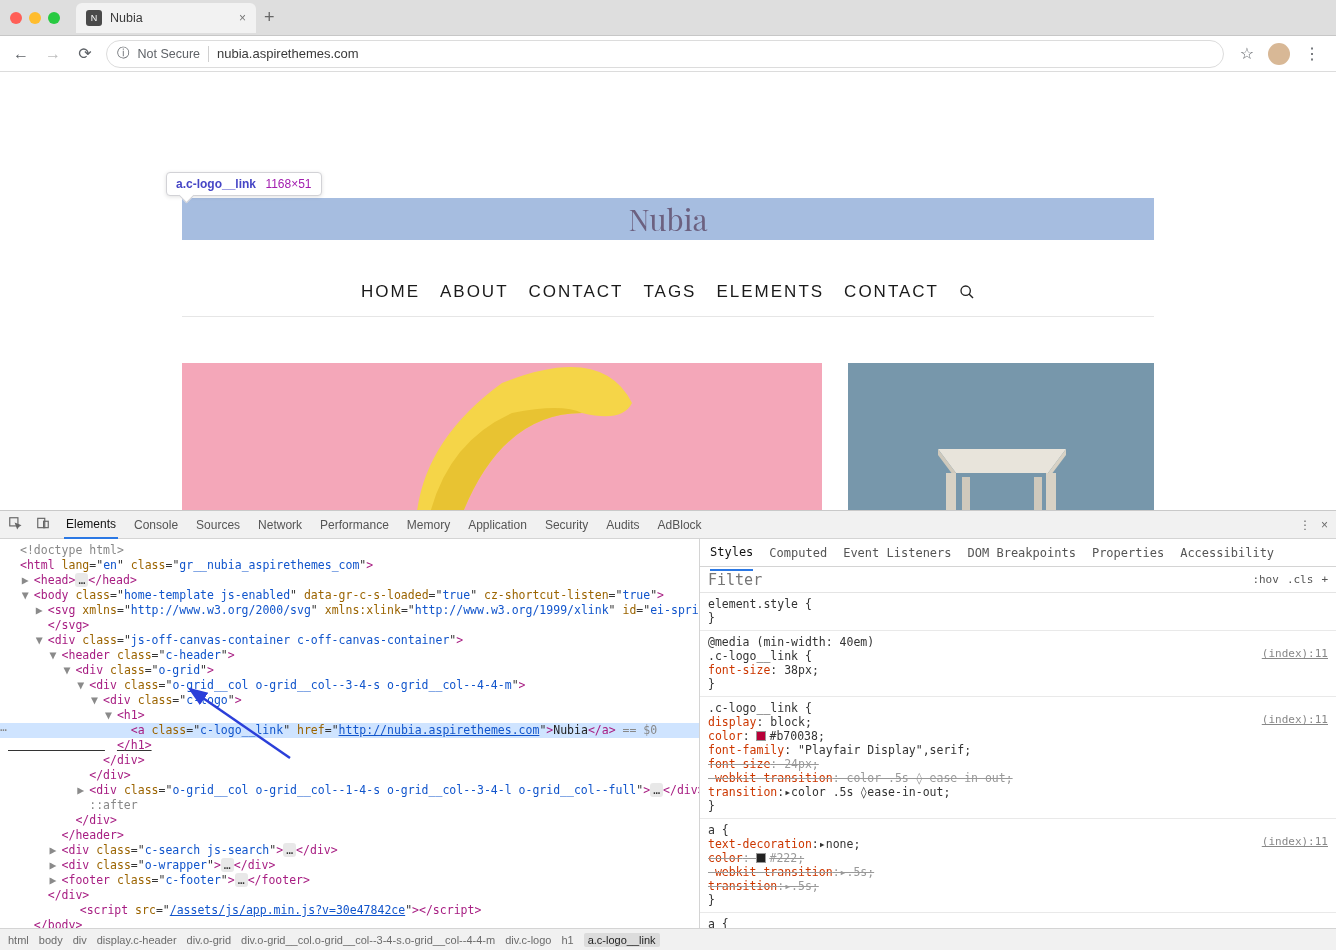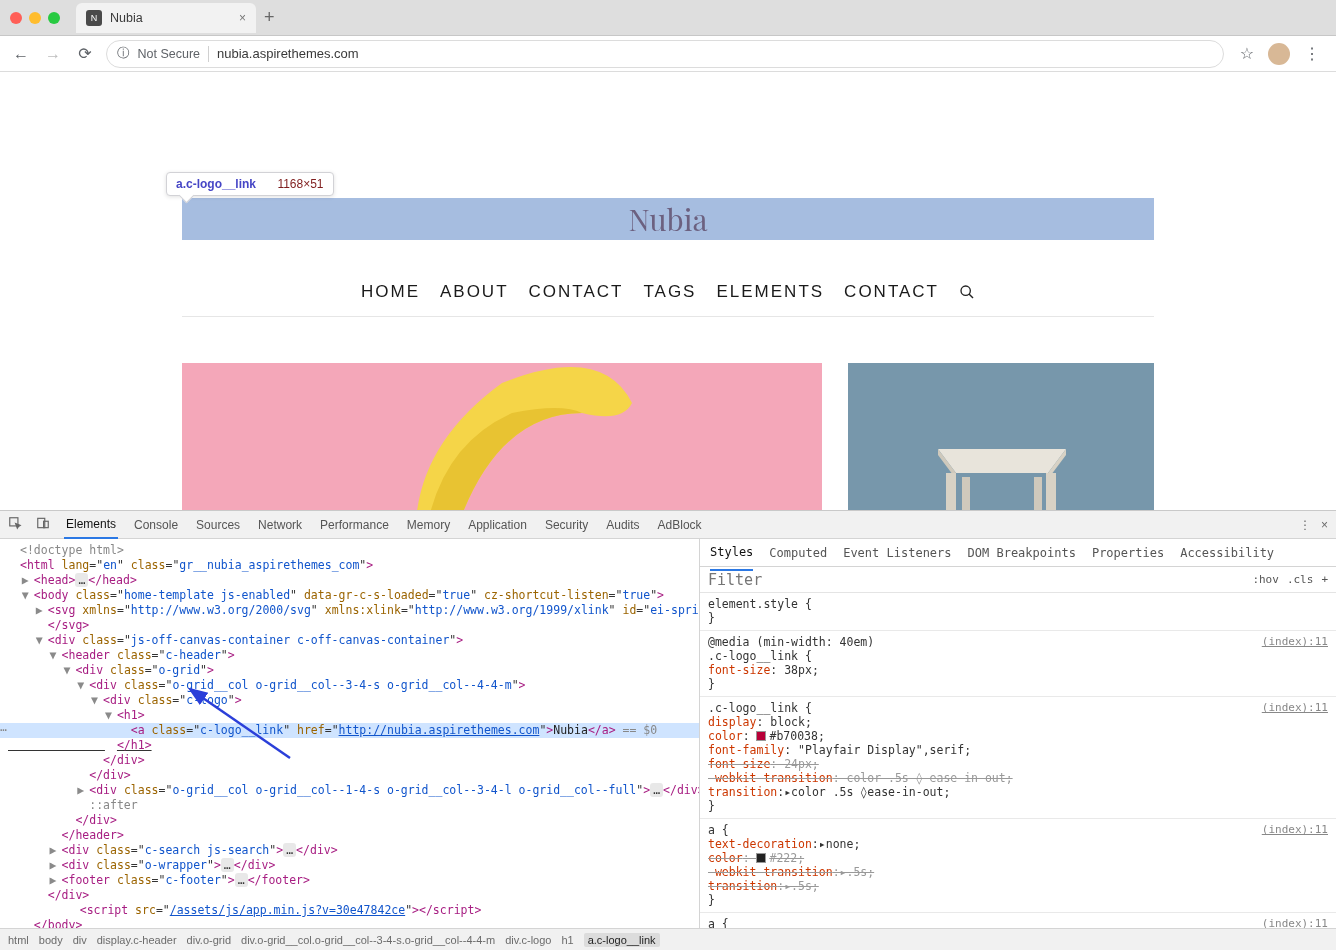--- a/index.html
+++ b/index.html
@@ -22,21 +22,21 @@
 .url-sep { width:1px; height:16px; background:#d0d0d0; }
 .url-text { color:#3a3a3a; font-size:13px; }
 .addr-right { display:flex; align-items:center; gap:14px; padding:0 6px; }
 .star { color:#5f6368; font-size:16px; }
 .avatar { width:22px;height:22px;border-radius:50%;background:#d8b896; }
 .menu-dots{ color:#5f6368; font-size:16px; }
 .viewport { flex:1; background:#fff; position:relative; overflow:hidden; }
 .page { width:100%; padding:34px 0 0 0; }
 .tooltip { position:absolute; left:166px; top:100px; background:#fff; border:1px solid #d2d2d6; border-radius:4px; padding:4px 9px; font-size:12px; box-shadow:0 1px 4px rgba(0,0,0,.12); }
 .tooltip .sel { color:#4646c6; font-weight:600; }
-.tooltip .dim { color:#7f1d1d; margin-left:18px; }
+.tooltip .dim { color:#a21caf; margin-left:6px; }
 .tooltip::after { content:""; position:absolute; left:14px; bottom:-6px; width:10px; height:10px; background:#fff; border-left:1px solid #d2d2d6; border-bottom:1px solid #d2d2d6; transform:rotate(-45deg); }
 .logo-band { margin:92px auto 0; width:972px; height:42px; background:#a6bde0; display:flex; align-items:center; justify-content:center; }
 .logo-text { font-family:"Playfair Display",Georgia,serif; font-size:30px; color:#6c6180; }
 .nav { display:flex; justify-content:center; gap:20px; margin:42px 0 0; align-items:center; }
 .nav a { color:#1a1a1a; text-decoration:none; font-size:17px; letter-spacing:2px; }
 .search-ic { width:16px;height:16px; }
 .hr { width:972px; margin:14px auto 0; border:none; border-top:1px solid #e6e6e6; }
 .posts { width:972px; margin:46px auto 0; display:flex; gap:26px; }
 .post-l { width:640px; height:220px; background:#f4a7b9; position:relative; overflow:hidden; }
 .post-r { width:306px; height:220px; background:#7797ab; position:relative; overflow:hidden; }
@@ -57,21 +57,21 @@
 .ln.hl { background:#cfe4ff; }
 .styles { flex:1; background:#fff; font-family:Menlo,Consolas,monospace; font-size:11.5px; display:flex; flex-direction:column; }
 .st-tabs { height:28px; display:flex; align-items:center; padding:0 10px; gap:16px; border-bottom:1px solid #d4d4d4; }
 .st-tab { font-size:12px; color:#555; }
 .st-tab.active { color:#111; border-bottom:2px solid #2b78e4; height:36px; display:flex; align-items:center; }
 .st-filter { height:26px; display:flex; align-items:center; border-bottom:1px solid #e4e4e4; padding:0 8px; gap:8px; }
 .st-filter input { border:none; outline:none; font-size:15px; color:#888; flex:1; background:transparent; font-family:inherit; }
 .st-tog { color:#555; font-size:11px; }
 .st-rules { flex:1; overflow:auto; }
 .rule { border-bottom:1px solid #e9e9e9; padding:4px 8px 5px; position:relative; }
-.rule .src { position:absolute; right:8px; top:4px; color:#888; text-decoration:underline; font-size:11px; }
+.rule .src { position:absolute; right:8px; top:16px; color:#888; text-decoration:underline; font-size:11px; }
 .sel-c{color:#333;} .prop{color:#cc3700;} .pval{color:#333;} .str{text-decoration:line-through; color:#999;} .swatch{display:inline-block;width:10px;height:10px;border:1px solid #999;vertical-align:-1px;margin-right:3px;}
 .crumbs { height:22px; background:#f1f1f1; border-top:1px solid #d4d4d4; display:flex; align-items:center; padding:0 8px; gap:10px; font-size:11px; color:#6b6b6b; }
 .crumb.active { background:#dcdcdc; padding:1px 4px; border-radius:2px; color:#222; }
 .arrow-annot { position:absolute; left:180px; top:688px; pointer-events:none; }
 </style>
 </head>
 <body>
 
 <div class="window">
   <div class="titlebar">

